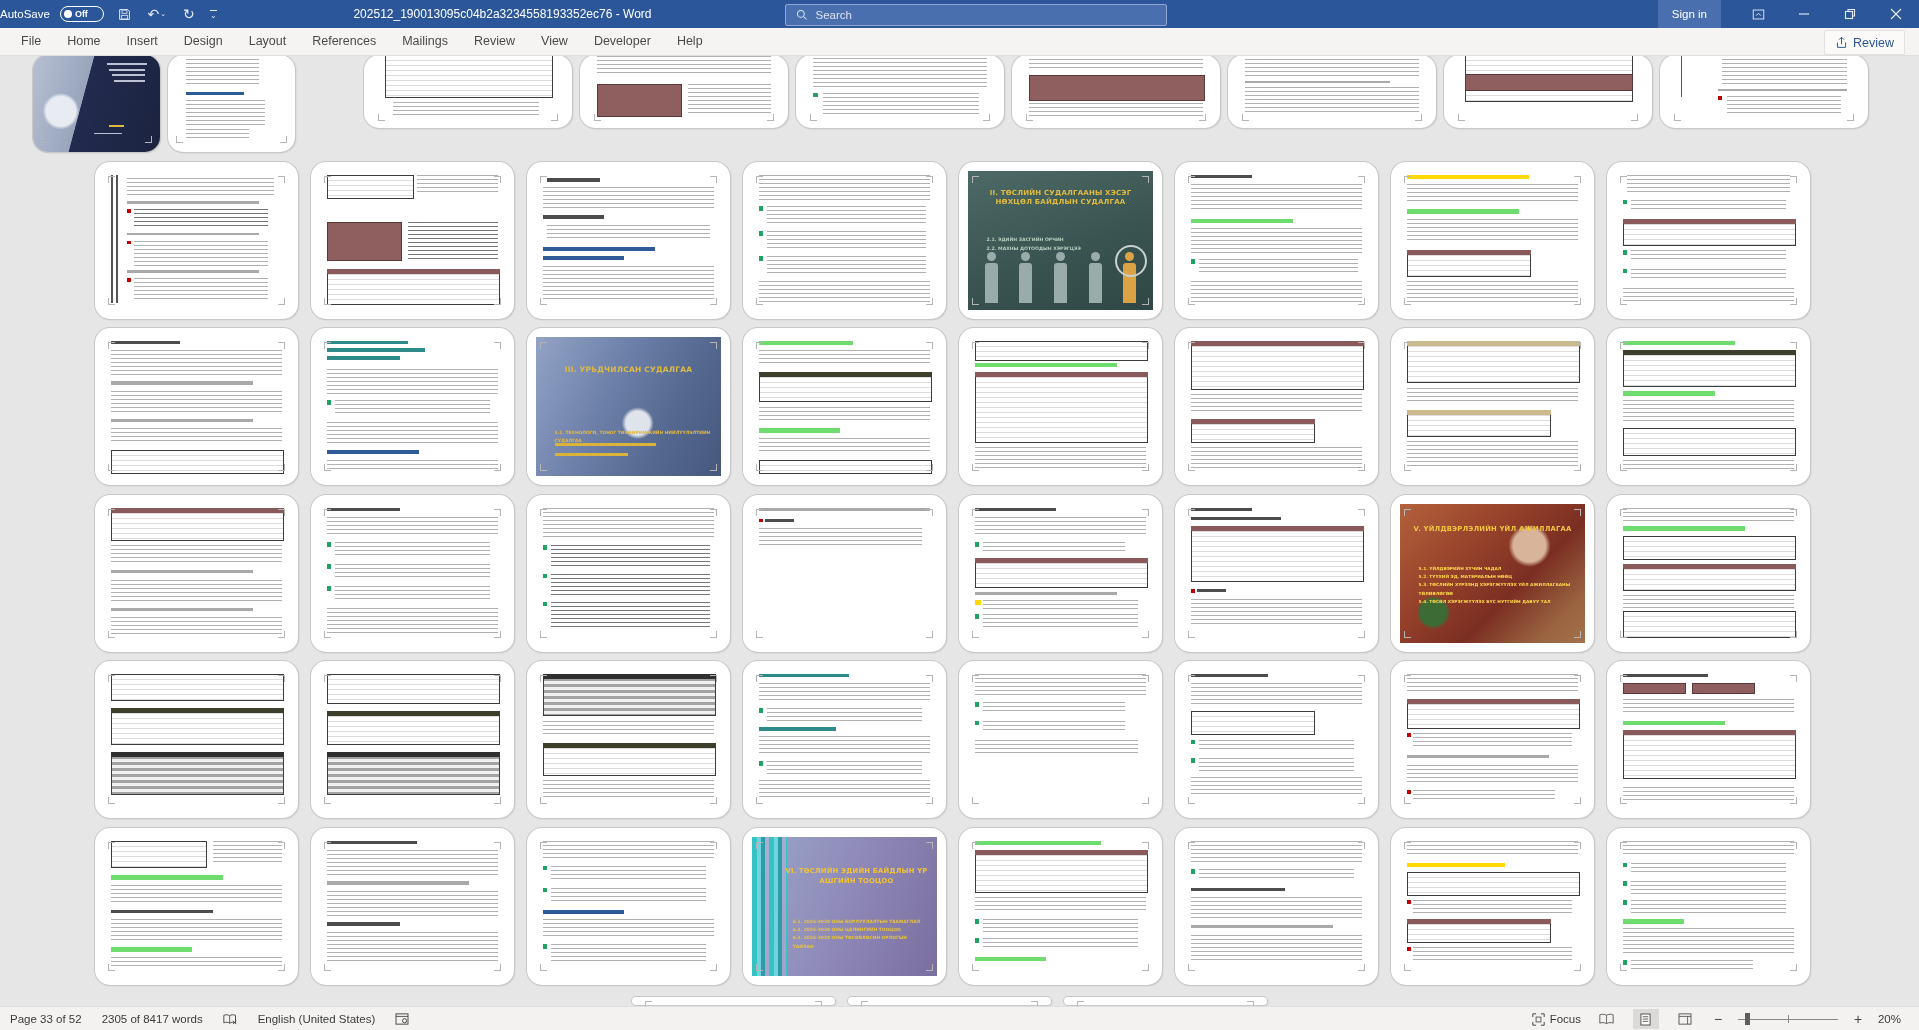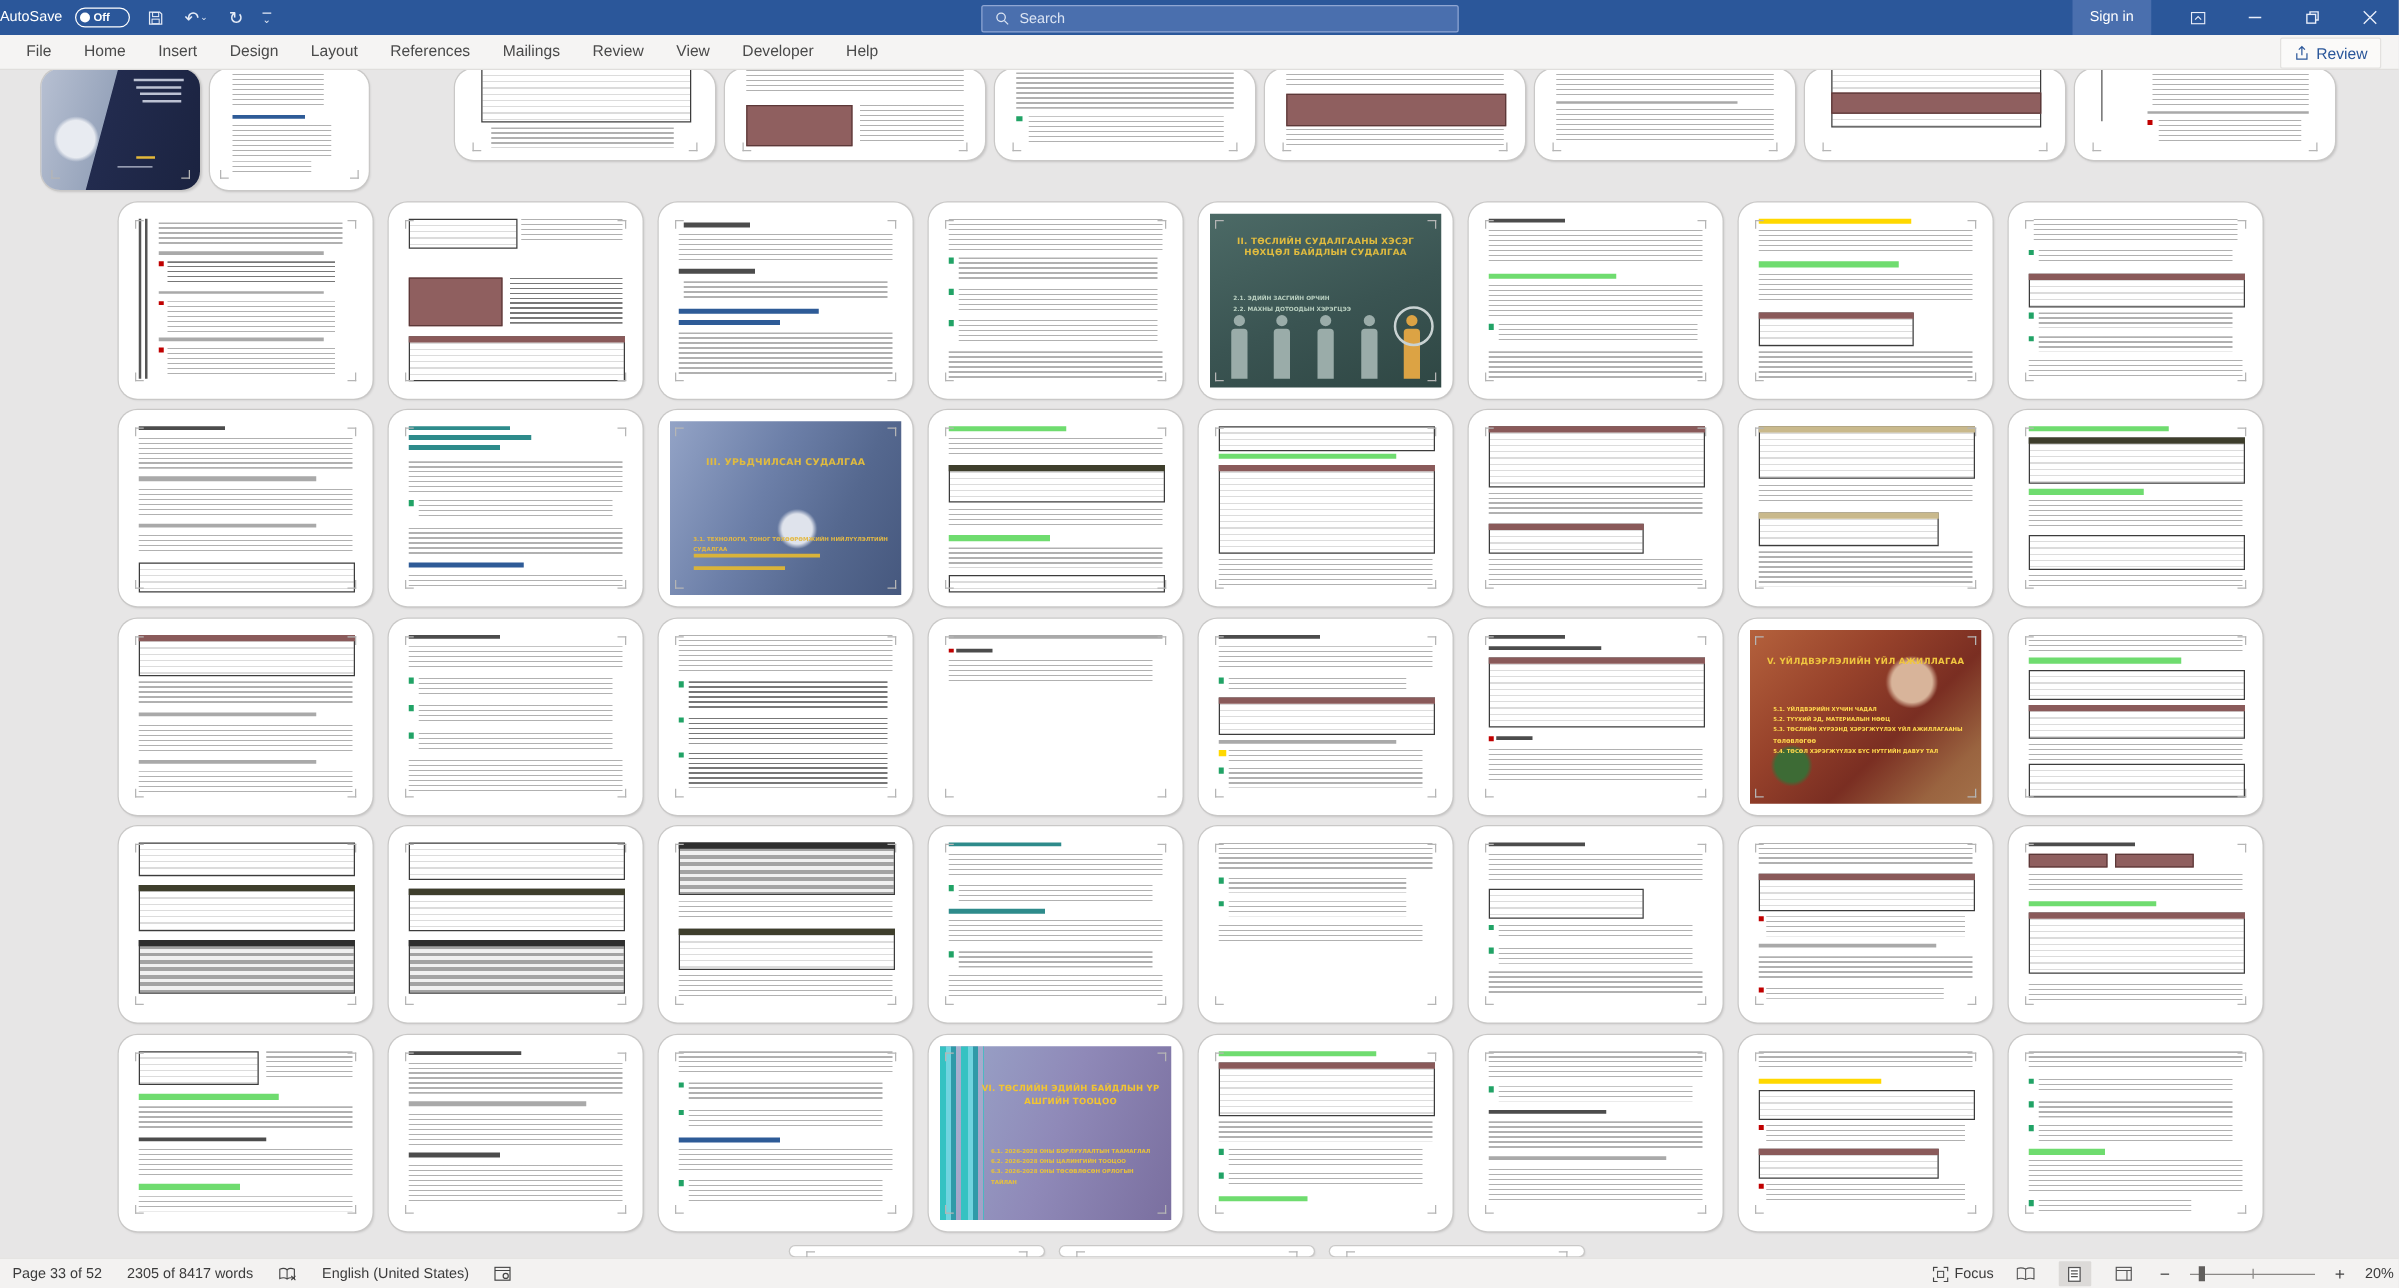--- a/index.html
+++ b/index.html
@@ -93,21 +93,21 @@
   .sl-purple{background:linear-gradient(110deg,#9aa6c9 0%,#8f89b8 50%,#7a6f9f 100%);}
   .sl-purple::before{content:"";position:absolute;left:0;top:0;bottom:0;width:19%;
     background:repeating-linear-gradient(to right,#35c2c2 0 5px,#70d4df 5px 9px,#2f9aa8 9px 13px,rgba(255,255,255,.15) 13px 17px);}
   .sl-purple .ttl{top:22%;left:18%;font-size:6.8px;color:#f2c432;}
   .sl-purple .subs{top:58%;left:22%;color:#e8c23a;font-size:4.4px;}
   
   .statusbar{position:absolute;left:0;top:1006px;width:100%;height:24px;background:#f3f2f1;
     border-top:1px solid #e1dfdd;display:flex;align-items:center;font-size:11.5px;color:#3b3b3b;}
   .sb-left{display:flex;align-items:center;gap:20px;padding-left:10px;}
   .sb-item{cursor:pointer;display:flex;align-items:center;gap:5px;text-align:center;}
-  .sb-right{margin-left:auto;display:flex;align-items:center;gap:13px;padding-right:4px;}
+  .sb-right{margin-left:auto;display:flex;align-items:center;gap:13px;padding-right:18px;}
   .viewbtn{width:26px;height:20px;display:flex;align-items:center;justify-content:center;cursor:pointer;border-radius:1px;}
   .viewbtn.sel{background:#dcdad8;}
   .zoom-slider{width:100px;height:20px;position:relative;cursor:pointer;}
   .zoom-slider .track{position:absolute;left:0;right:0;top:9.5px;height:1px;background:#8a8886;}
   .zoom-slider .mid{position:absolute;left:50%;top:6px;width:1px;height:8px;background:#8a8886;}
   .zoom-slider .thumb{position:absolute;left:7px;top:4px;width:5px;height:12px;background:#605e5c;}
   .zbtn{font-size:14px;color:#444;cursor:pointer;width:14px;text-align:center;}
 </style>
 </head>
 <body>
@@ -123,20 +123,21 @@
       <svg width="13" height="13" viewBox="0 0 16 16">
           <path d="M2 2h10l2 2v10H2z" fill="none" stroke="#e6ecf7" stroke-width="1.2"></path>
           <rect x="5" y="2.5" width="6" height="4" fill="none" stroke="#e6ecf7" stroke-width="1"></rect>
           <rect x="4.5" y="9" width="7" height="4.5" fill="none" stroke="#e6ecf7" stroke-width="1"></rect>
         </svg>
     </div>
     <div class="qat-btn">↶<span style="font-size:7px;margin-left:1px;">⌄</span></div>
     <div class="qat-btn">↻</div>
     <div class="qat-caret"><i></i>⌄</div>
   </div>
+  <div class="doc-title">202512_190013095c04b2a3234558193352ec76 - Word</div>
   <div class="search-box">
     <svg width="12" height="12" viewBox="0 0 16 16">
         <circle cx="6.5" cy="6.5" r="4.5" fill="none" stroke="#dbe4f3" stroke-width="1.4"></circle>
         <line x1="10" y1="10" x2="14" y2="14" stroke="#dbe4f3" stroke-width="1.4"></line>
       </svg>
     <span>Search</span>
   </div>
   <div class="tb-right">
     <div class="signin">Sign in</div>
     <div class="winbtn">

